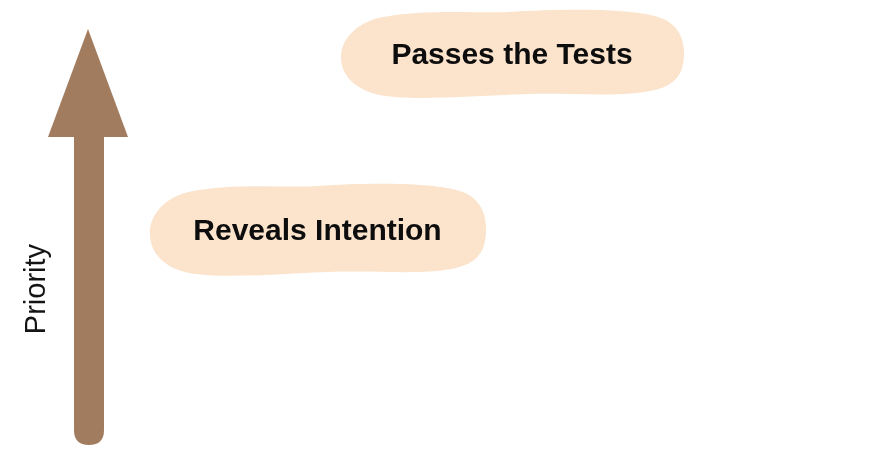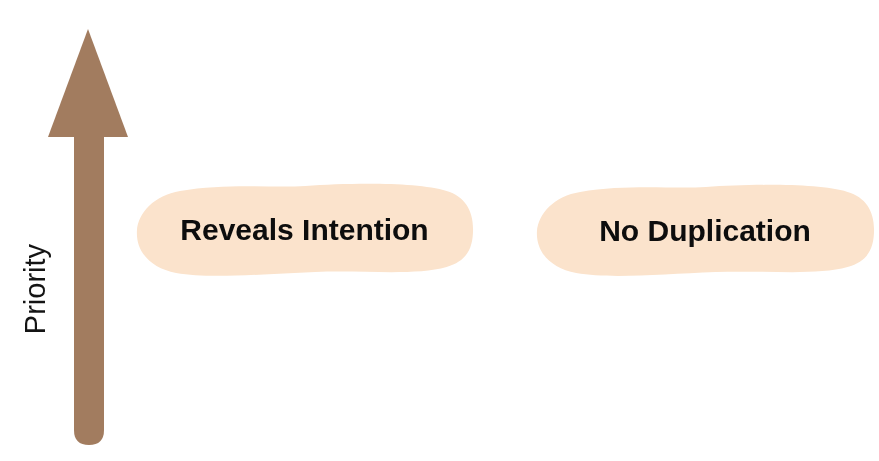--- a/index.html
+++ b/index.html
@@ -52,45 +52,45 @@
     height: 100%;
     display: flex;
     align-items: center;
     justify-content: center;
     font-size: 30px;
     font-weight: 700;
     color: #0d0d0d;
     white-space: nowrap;
   }
   .node-top        { left: 337px; top:   8px; width: 350px; height: 92px; }
-  .node-mid-left   { left: 133px; top: 182px; width: 343px; height: 96px; text-decoration: underline; }
+  .node-mid-left   { left: 146px; top: 182px; width: 343px; height: 96px; text-decoration: underline; }
   .node-mid-right  { left: 533px; top: 183px; width: 344px; height: 95px; }
   .node-bottom     { left: 337px; top: 362px; width: 348px; height: 95px; }
 </style>
 </head>
 <body>
 
 <div class="canvas">
 
   <svg class="arrow-svg" viewBox="0 0 85 420" preserveAspectRatio="none" aria-hidden="true">
     <path d="M 42,2 L 82,110 L 2,110 Z" fill="#A27C5F"></path>
     <path d="M 28,106 L 58,106 L 58,403 Q 58,418 43,418 Q 28,418 28,403 Z" fill="#A27C5F"></path>
   </svg>
 
   <div class="axis-label">Priority</div>
 
+  <div class="node node-top">
+    <svg class="blob" viewBox="0 0 350 96" preserveAspectRatio="none" aria-hidden="true">
+      <path d="M 48,9 C 95,1 140,6 176,4 C 222,1 290,0 320,9 C 338,14 347,28 347,47 C 347,66 341,79 320,85 C 288,94 235,88 186,90 C 132,92 78,97 44,91 C 18,86 3,70 4,49 C 5,31 22,13 48,9 Z" fill="#FBE3CC"></path>
+    </svg>
+    <div class="label">Passes the Tests</div>
+  </div>
 
   <div class="node node-mid-left">
     <svg class="blob" viewBox="0 0 350 96" preserveAspectRatio="none" aria-hidden="true">
       <path d="M 48,9 C 95,1 140,6 176,4 C 222,1 290,0 320,9 C 338,14 347,28 347,47 C 347,66 341,79 320,85 C 288,94 235,88 186,90 C 132,92 78,97 44,91 C 18,86 3,70 4,49 C 5,31 22,13 48,9 Z" fill="#FBE3CC"></path>
     </svg>
     <div class="label">Reveals Intention</div>
   </div>
 
-  <div class="node node-mid-right">
-    <svg class="blob" viewBox="0 0 350 96" preserveAspectRatio="none" aria-hidden="true">
-      <path d="M 48,9 C 95,1 140,6 176,4 C 222,1 290,0 320,9 C 338,14 347,28 347,47 C 347,66 341,79 320,85 C 288,94 235,88 186,90 C 132,92 78,97 44,91 C 18,86 3,70 4,49 C 5,31 22,13 48,9 Z" fill="#FBE3CC"></path>
-    </svg>
-    <div class="label">No Duplication</div>
-  </div>
 
 
 </div>
 
 </body></html>

